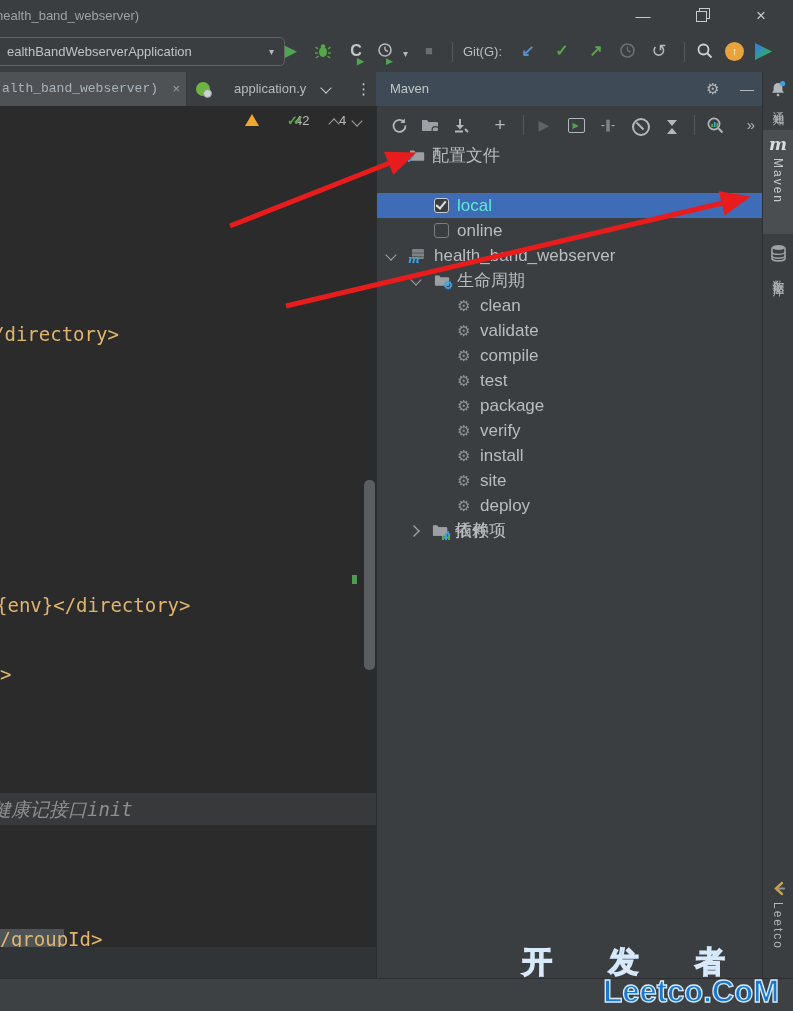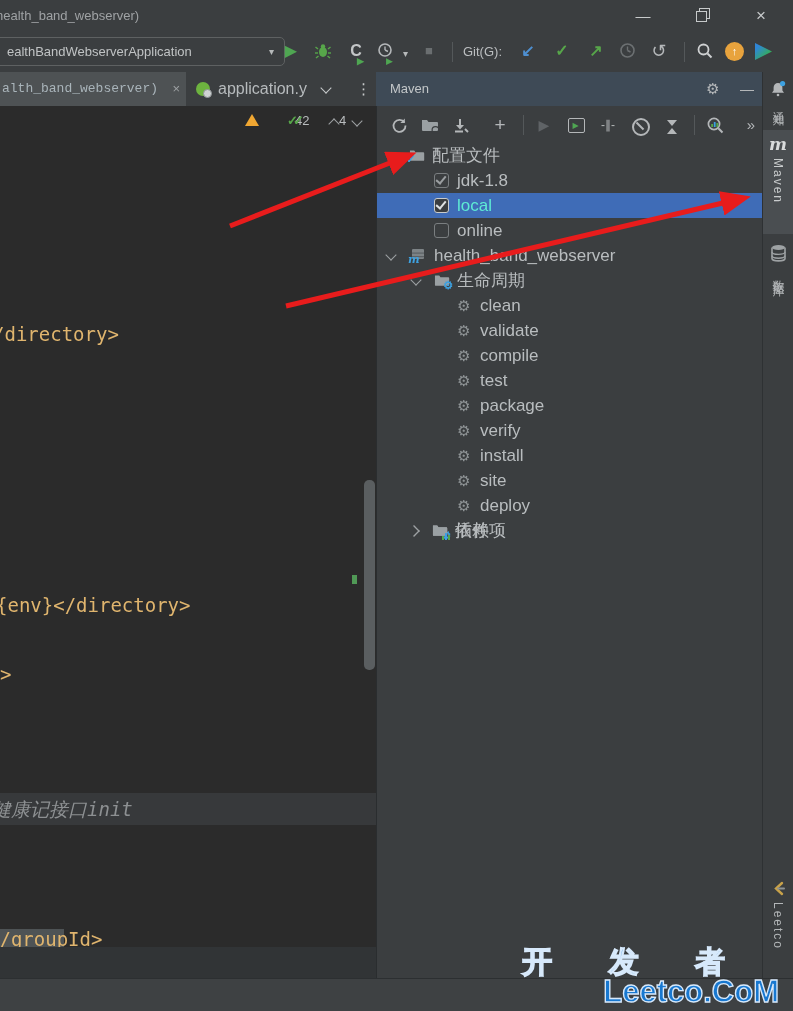--- a/index.html
+++ b/index.html
@@ -17,21 +17,21 @@
   .combo-label{left:14px;top:0;line-height:27px;font-size:13px;color:#c0c3c4;white-space:nowrap;}
   .caret{color:#b6b9ba;font-size:10px;}
   .tbico{top:6px;width:22px;height:26px;text-align:center;line-height:26px;font-size:16px;}
   .sep{width:1px;height:20px;background:#54585a;}
   
   .tabbar{left:0;top:72px;width:376px;height:34px;background:#3b3e40;}
   .tab1{left:0;top:0;width:186px;height:34px;background:#4e5254;}
   .tab1-label{left:2px;top:0;line-height:34px;font-size:13px;color:#a9b4ba;white-space:nowrap;font-family:Liberation Mono, monospace;}
   .tab-close{right:6px;top:0;line-height:34px;color:#9ca0a2;font-size:13px;}
   .tab2{left:188px;top:0;width:126px;height:34px;}
-  .tab2-label{left:30px;top:0;line-height:34px;font-size:16px;color:#b7bbbd;white-space:nowrap;}
+  .tab2-label{left:46px;top:0;line-height:34px;font-size:13px;color:#b7bbbd;white-space:nowrap;}
   .spring-ico{left:8px;top:10px;width:14px;height:14px;border-radius:50%;background:#6db33f;}
   .spring-gear{position:absolute;right:-2px;bottom:-2px;width:7px;height:7px;border-radius:50%;background:#cfd2d3;border:1px solid #8f9496;}
   .dots{left:356px;top:0;line-height:34px;font-size:15px;color:#c6c9ca;}
   
   .mheader{left:376px;top:72px;width:386px;height:34px;background:#3e4a56;}
   .mheader-title{left:14px;top:0;line-height:34px;font-size:13px;color:#c3c7c9;}
   
   .editor{left:0;top:106px;width:376px;height:872px;background:#2b2b2b;}
   .code{position:absolute;font-family:"DejaVu Sans Mono","Liberation Mono",monospace;font-size:19px;color:#e0b56e;white-space:pre;}
   .comment-band{left:0;top:687px;width:376px;height:32px;background:#37393b;}
@@ -258,26 +258,20 @@
       <span class="chev down" style="left:12px;top:8px;"></span>
       <span class="fold abs" style="left:32px;top:5px;">
         <svg width="16" height="14" viewBox="0 0 16 14">
             <path d="M1 2.5 h4.5 l1.3 2 H15 a1 1 0 0 1 1 1 v7 a1 1 0 0 1 -1 1 H2 a1 1 0 0 1 -1 -1 Z" fill="#9aa0a3" transform="scale(0.95)"></path>
           </svg>
         <span class="badge" style="left:-3px;bottom:-4px;color:#3da1e0;font-size:12px;">✓</span>
       </span>
       <span class="tlabel" style="left:55px;">配置文件</span>
     </div>
 
-    <div class="trow" style="top:62px;">
-      <span class="cb muted" style="left:57px;">
-          <span class="tick"></span>
-        </span>
-      <span class="tlabel" style="left:80px;">jdk-1.8</span>
-    </div>
 
     <div class="trow selected" style="top:87px;">
       <span class="cb" style="left:57px;border-color:#c9cccd;">
           <span class="tick"></span>
         </span>
       <span class="tlabel" style="left:80px;">local</span>
     </div>
 
     <div class="trow" style="top:112px;">
       <span class="cb" style="left:57px;"></span>

